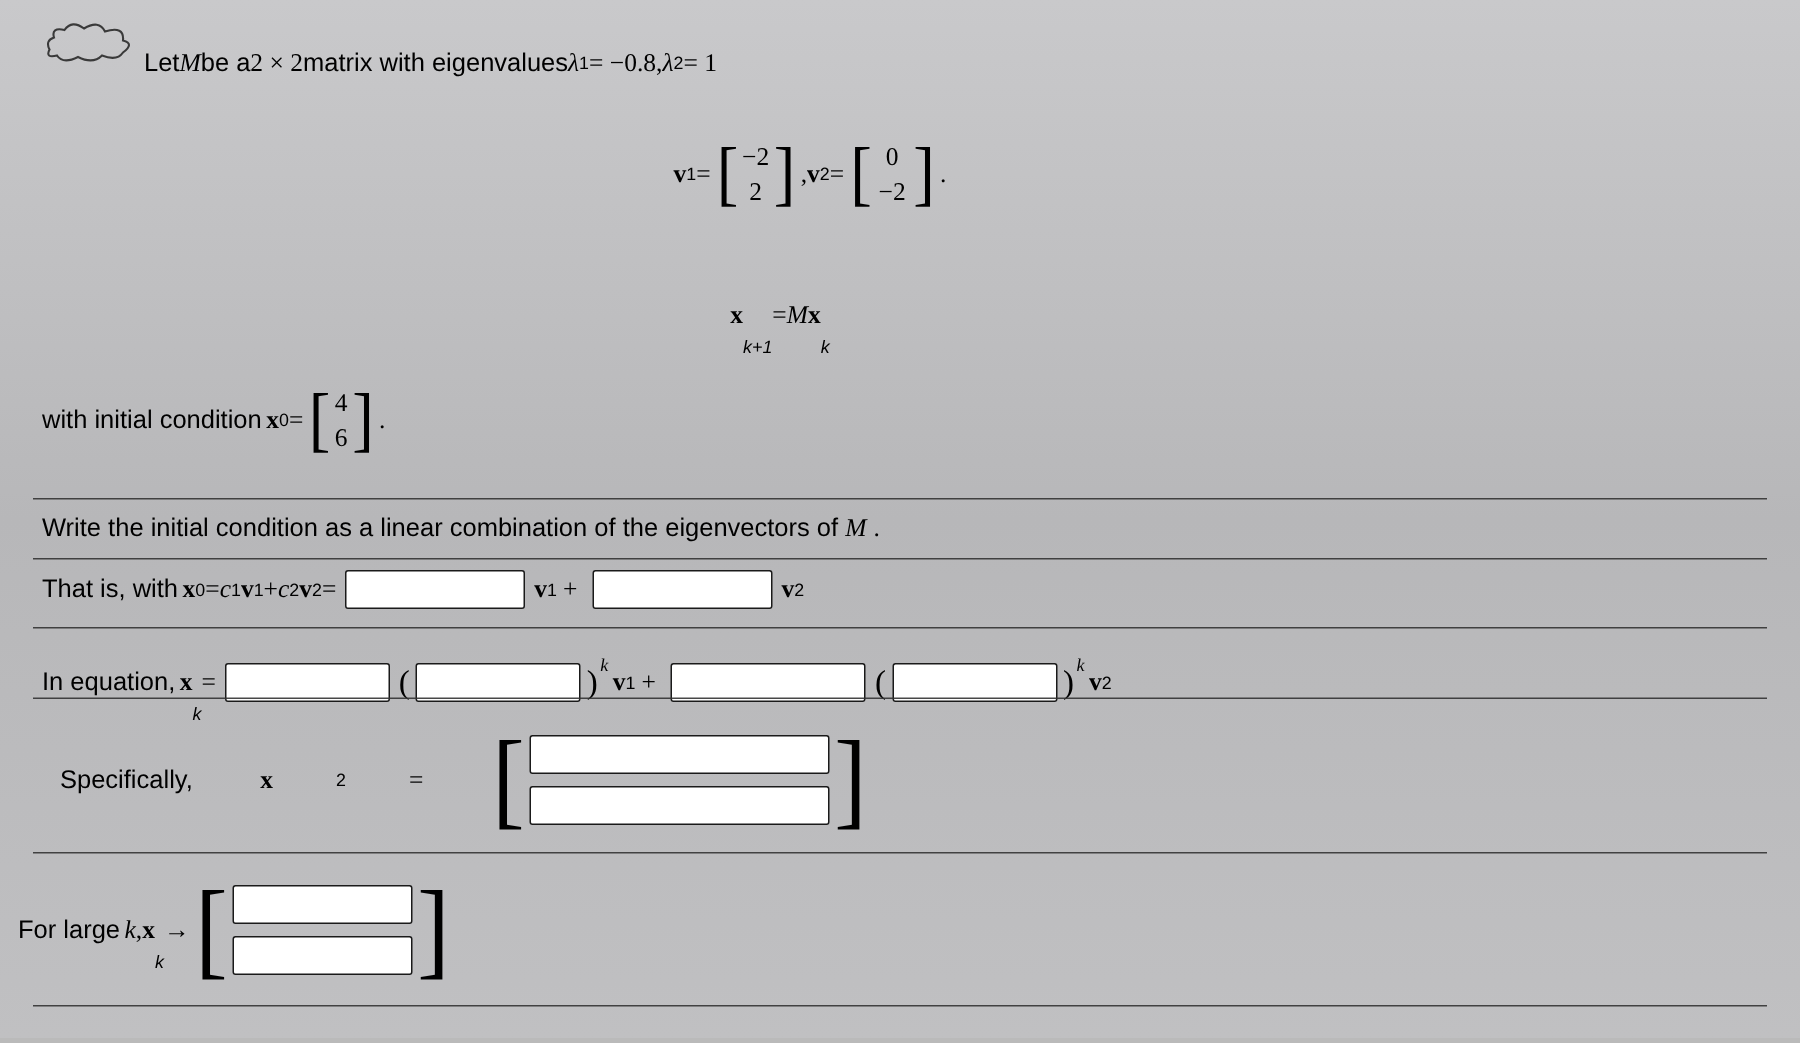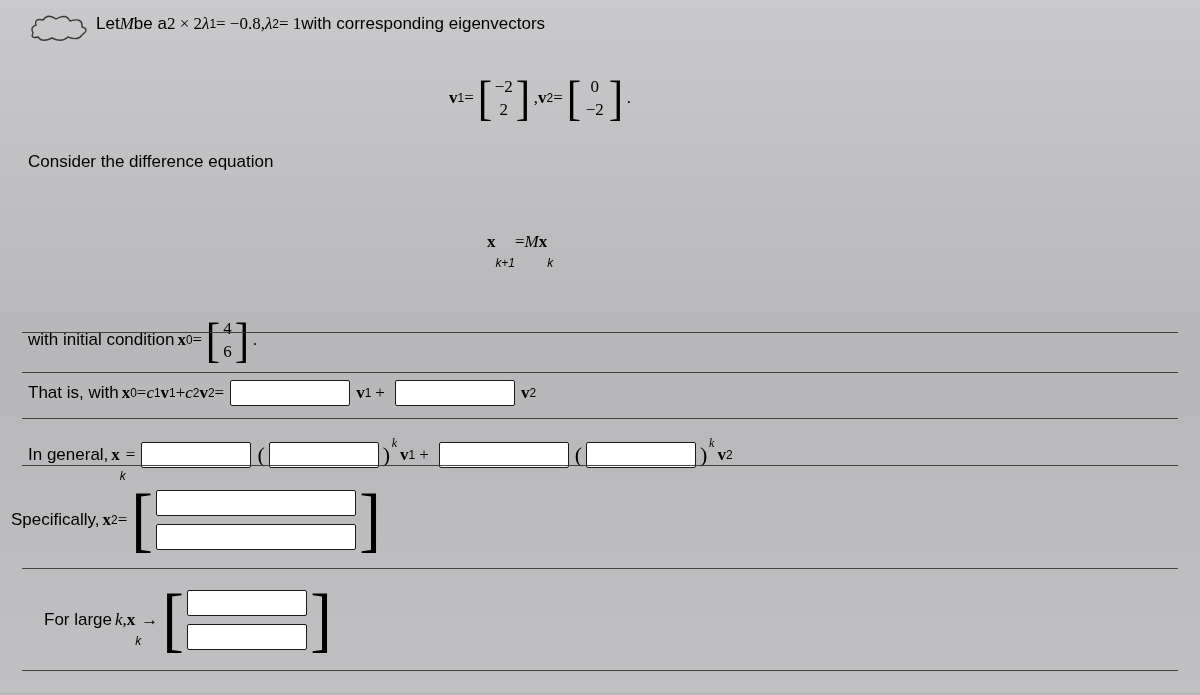--- a/index.html
+++ b/index.html
@@ -9,21 +9,21 @@
     font-family: Arial, sans-serif;
     font-size: 17px;
     color: #000;
   }
   .page {
     width: 1200px;
     height: 692px;
     background: linear-gradient(180deg, #c9c9cb 0%, #b7b7b9 50%, #c0c0c2 100%);
     position: relative;
     box-sizing: border-box;
-    padding: 10px 28px 18px 28px;
+    padding: 28px 28px 18px 28px;
     overflow: hidden;
   }
   .hr {
     position: absolute;
     left: 22px;
     right: 22px;
     height: 1px;
     background: #333;
     opacity: 0.9;
   }
@@ -70,27 +70,27 @@
 
   <svg width="62" height="28" viewBox="0 0 62 28" style="position:absolute;top:15px;left:28px;">
     <path d="M5 18 Q2 12 8 10 Q6 3 15 5 Q20 -2 28 4 Q38 -2 42 6 Q55 2 54 12 Q62 14 54 20 Q50 26 40 22 Q34 28 24 23 Q14 28 10 22 Q2 24 5 18 Z" fill="none" stroke="#3a3a3a" stroke-width="1.4"></path>
   </svg>
 
   <div class="row" style="margin-left:68px;margin-top:4px;">
     <span>Let </span>
     <span class="expr">M</span>
     <span> be a </span>
     <span class="exprN">2 × 2</span>
+    <span> matrix with eigenvalues </span>
     <span class="expr">λ</span>
       <span class="subN">1</span>
     <span class="exprN"> = −0.8,  </span>
     <span class="expr">λ</span>
       <span class="subN">2</span>
     <span class="exprN"> = 1</span>
-    <span> with corresponding eigenvectors</span>
   </div>
 
   <div class="row" style="justify-content:center;margin-top:40px;margin-right:120px;">
     <span class="exprN" style="font-weight:bold;">v</span>
       <span class="subN">1</span>
     <span class="exprN"> = </span>
     <span class="matrix">
       <span class="bracket bigb">[</span>
       <span class="col">
         <span class="exprN" style="text-align:center;">−2</span>
@@ -106,51 +106,53 @@
       <span class="bracket bigb">[</span>
       <span class="col">
         <span class="exprN" style="text-align:center;min-width:22px;">0</span>
         <span class="exprN" style="text-align:center;">−2</span>
       </span>
       <span class="bracket bigb">]</span>
     </span>
     <span class="exprN">.</span>
   </div>
 
-  <div style="margin-top:30px;">
-    <span>Consider the difference equation</span>
-  </div>
 
   <div class="row" style="justify-content:center;margin-top:42px;margin-right:160px;">
     <span class="exprN" style="font-weight:bold;">x</span>
       <span class="sub">k+1</span>
     <span class="exprN"> = </span>
     <span class="expr">M</span>
     <span class="exprN" style="font-weight:bold;">x</span>
       <span class="sub">k</span>
   </div>
 
-  <div class="row" style="margin-top:46px;align-items:center;">
+  <div class="row" style="margin-top:18px;align-items:center;">
     <span>with initial condition </span>
     <span class="exprN" style="font-weight:bold;margin-left:3px;">x</span>
       <span class="subN">0</span>
     <span class="exprN"> = </span>
     <span class="matrix">
       <span class="bracket bigb">[</span>
       <span class="col">
         <span class="exprN" style="text-align:center;">4</span>
         <span class="exprN" style="text-align:center;">6</span>
       </span>
       <span class="bracket bigb">]</span>
     </span>
     <span class="exprN">.</span>
   </div>
 
   <div class="hr" style="top:332px;"></div>
 
+  <div style="position:absolute;top:342px;left:28px;right:28px;">
+    <span>Write the initial condition as a linear combination of the eigenvectors of </span>
+    <span class="expr">M</span>
+    <span class="exprN">.</span>
+  </div>
 
   <div class="hr" style="top:372px;"></div>
 
   <div class="row" style="position:absolute;top:380px;left:28px;right:28px;">
     <span>That is, with </span>
     <span class="exprN" style="font-weight:bold;margin-left:3px;">x</span>
       <span class="subN">0</span>
     <span class="exprN"> = </span>
     <span class="expr">c</span>
       <span class="subN">1</span>
@@ -167,21 +169,21 @@
       <span class="subN">1</span>
     <span class="exprN" style="margin:0 4px;">+</span>
     <input class="blank" style="width: 120px; margin: 0px 6px;">
     <span class="exprN" style="font-weight:bold;">v</span>
       <span class="subN">2</span>
   </div>
 
   <div class="hr" style="top:418px;"></div>
 
   <div class="row" style="position:absolute;top:427px;left:28px;right:28px;">
-    <span>In general, </span>
+    <span>In equation, </span>
     <span class="exprN" style="font-weight:bold;margin-left:3px;">x</span>
       <span class="sub">k</span>
     <span class="exprN"> = </span>
     <input class="blank" style="width: 110px; margin: 0px 6px;">
     <span class="exprN" style="font-size:22px;">(</span>
     <input class="blank" style="width: 110px; margin: 0px 4px;">
     <span style="position:relative;">
       <span class="exprN" style="font-size:22px;">)</span>
       <span class="expr" style="font-size:12px;position:absolute;top:-6px;left:9px;">k</span>
     </span>
@@ -196,38 +198,38 @@
       <span class="exprN" style="font-size:22px;">)</span>
       <span class="expr" style="font-size:12px;position:absolute;top:-6px;left:9px;">k</span>
     </span>
     <span style="width:10px;"></span>
     <span class="exprN" style="font-weight:bold;">v</span>
       <span class="subN">2</span>
   </div>
 
   <div class="hr" style="top:465px;"></div>
 
-  <div class="row" style="position:absolute;top:490px;left:11px;">
+  <div class="row" style="position:absolute;top:490px;left:40px;gap:42px;">
     <span>Specifically, </span>
     <span class="exprN" style="font-weight:bold;margin-left:3px;">x</span>
       <span class="subN">2</span>
     <span class="exprN"> = </span>
     <span class="matrix">
       <span class="bracket" style="font-size:72px;line-height:0.8;">[</span>
       <span class="col" style="gap:8px;">
         <input class="blank" style="width: 200px;">
         <input class="blank" style="width: 200px;">
       </span>
       <span class="bracket" style="font-size:72px;line-height:0.8;">]</span>
     </span>
   </div>
 
   <div class="hr" style="top:568px;"></div>
 
-  <div class="row" style="position:absolute;top:590px;left:44px;">
+  <div class="row" style="position:absolute;top:590px;left:12px;">
     <span>For large </span>
     <span class="expr" style="margin-left:3px;">k</span>
     <span class="exprN">, </span>
     <span class="exprN" style="font-weight:bold;">x</span>
       <span class="sub">k</span>
     <span class="exprN"> → </span>
     <span class="matrix">
       <span class="bracket" style="font-size:72px;line-height:0.8;">[</span>
       <span class="col" style="gap:8px;">
         <input class="blank" style="width: 120px;">

